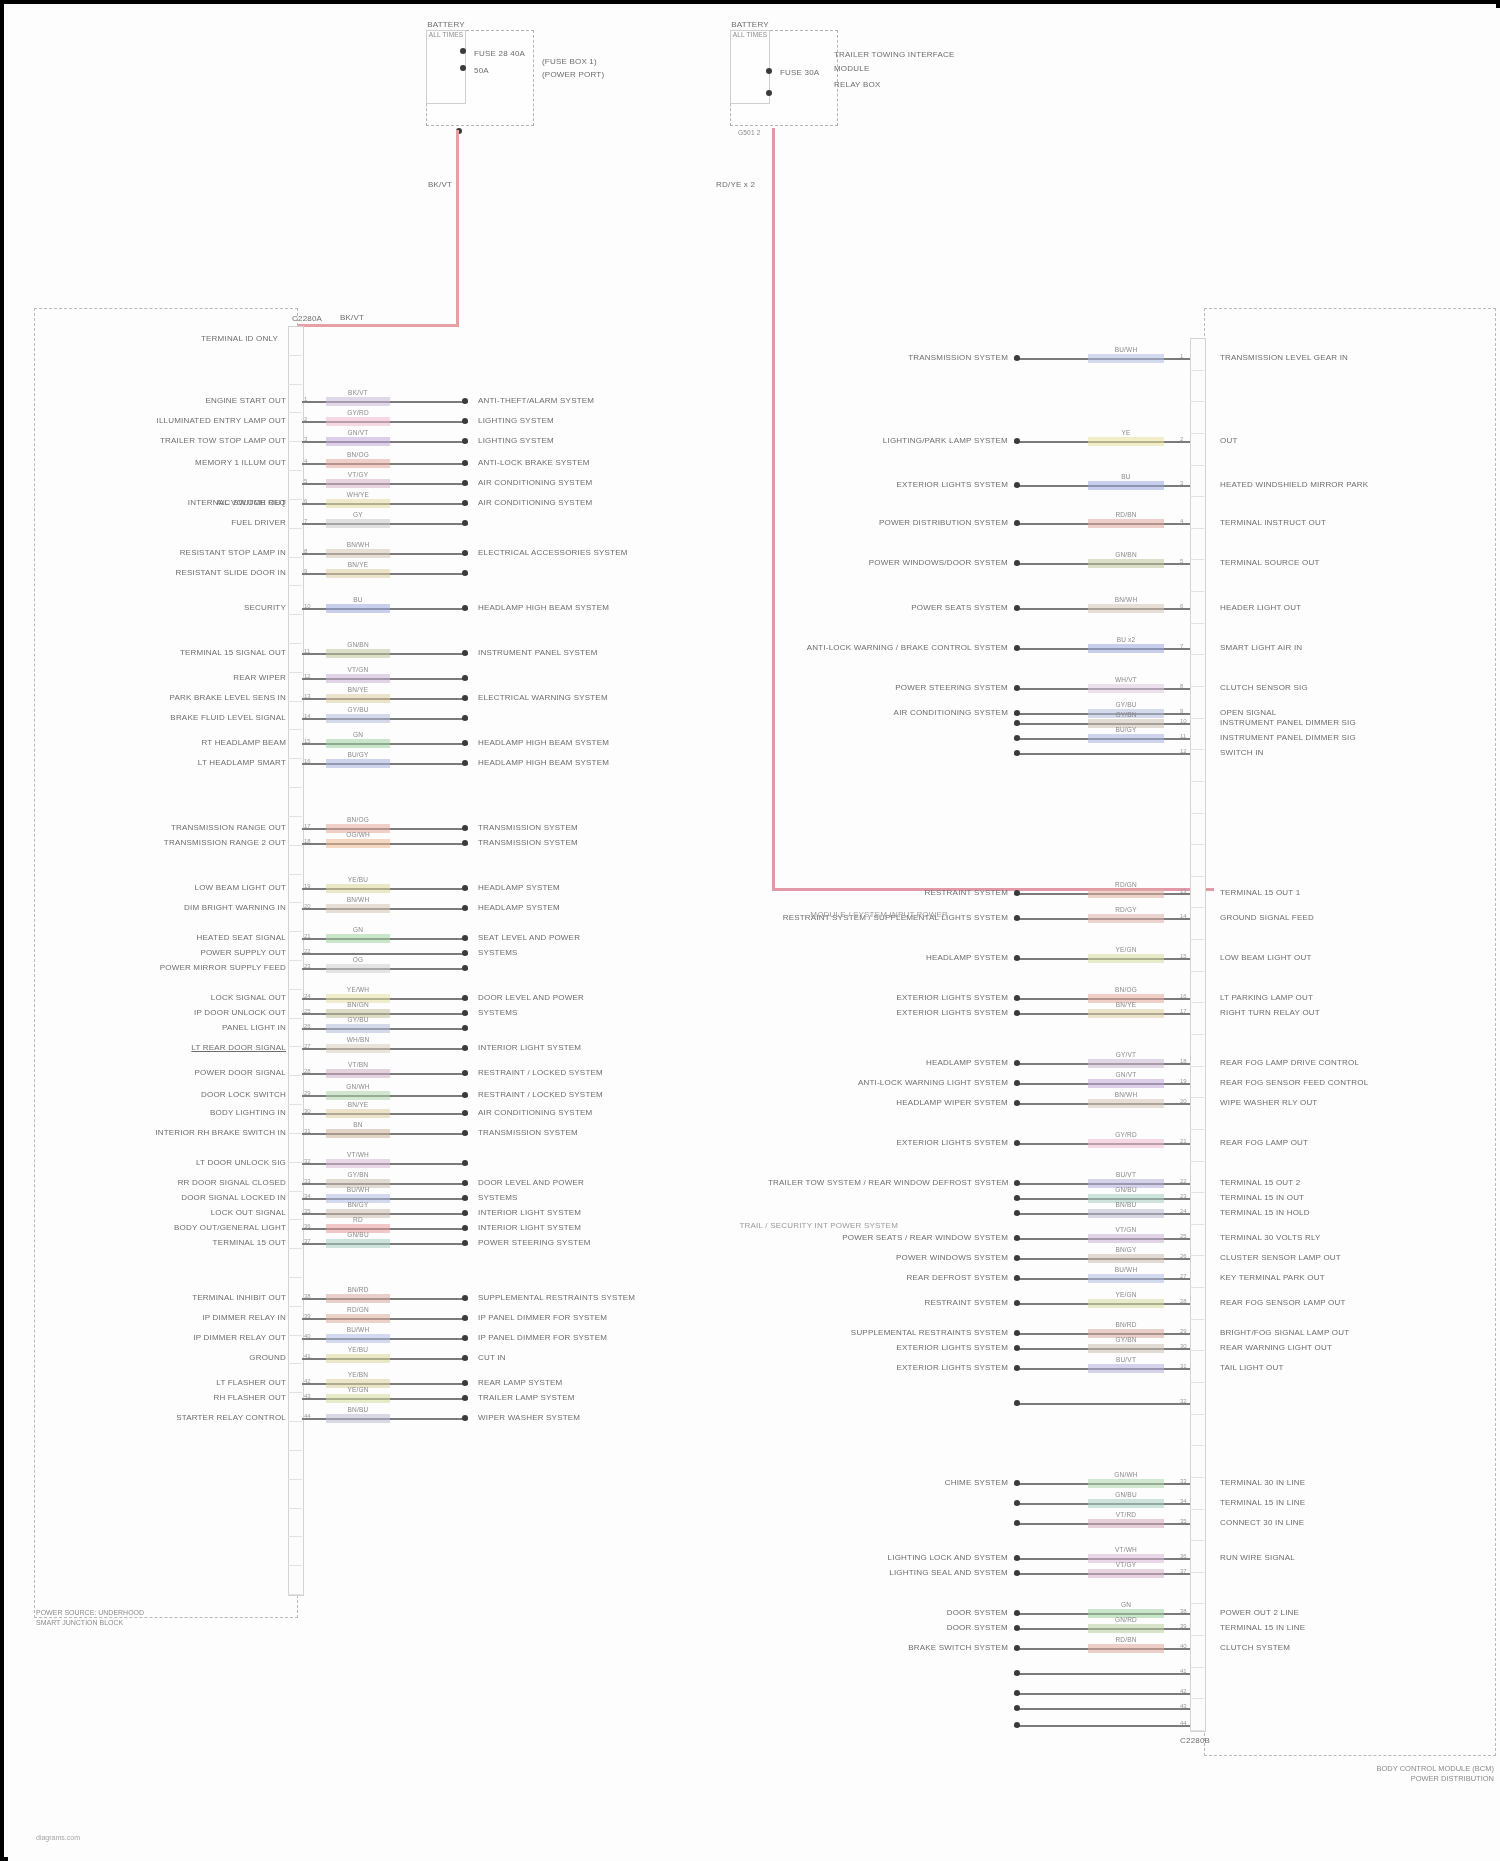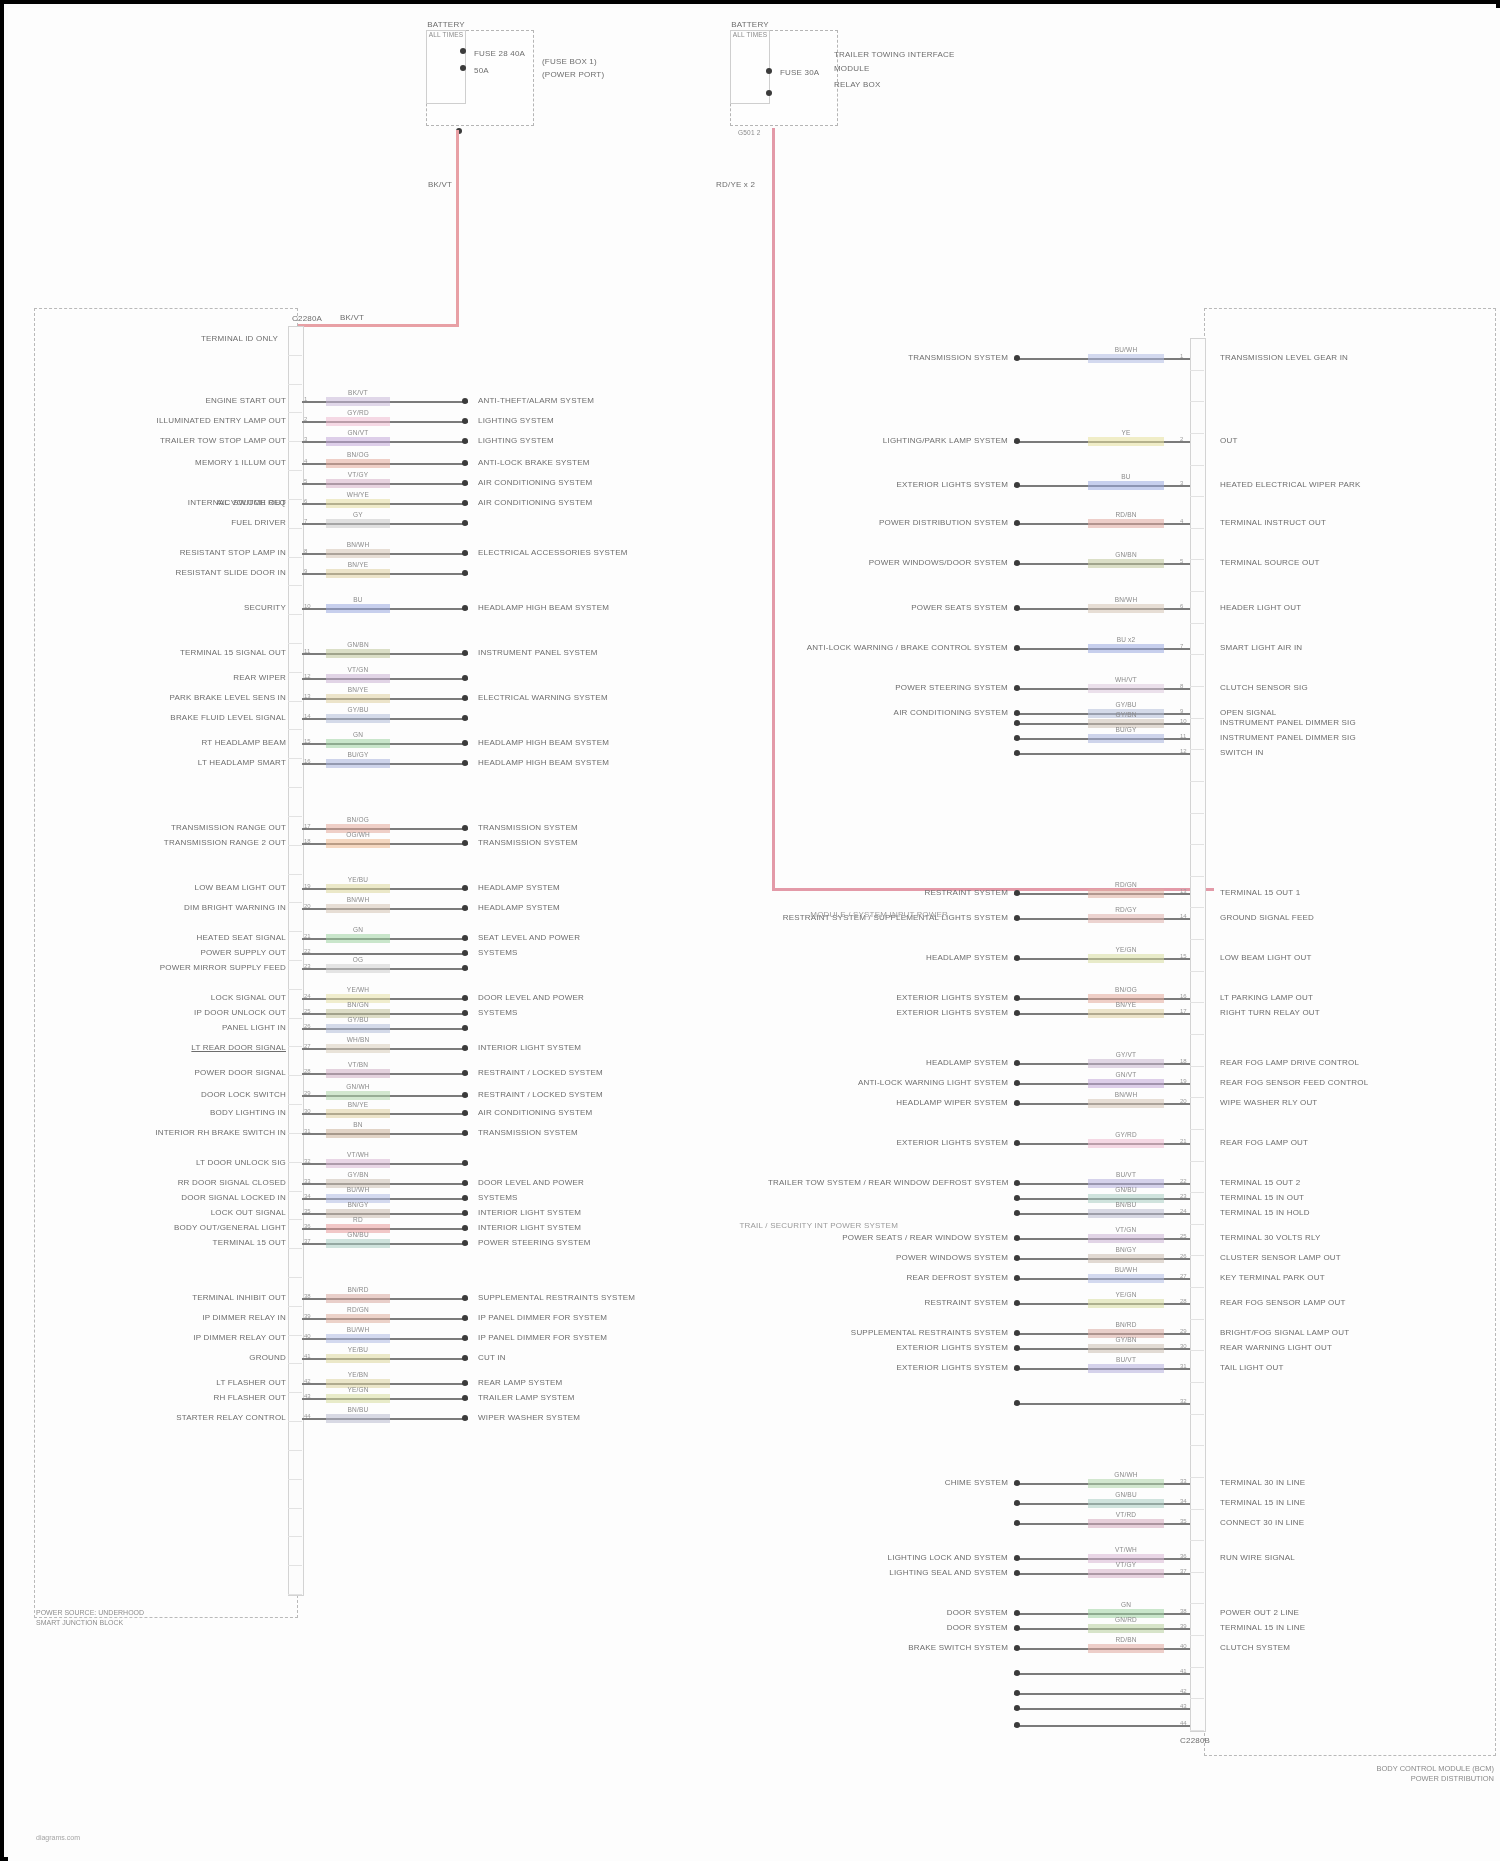--- a/index.html
+++ b/index.html
@@ -487,21 +487,21 @@
           <div class="dot" style="left: 1006px; top: 430px;"></div>
           <div class="pinnum" style="left: 1172px; top: 428px;">2</div>
           <div class="lbl r" style="left: 760px; top: 428px; width: 240px;">LIGHTING/PARK LAMP SYSTEM</div>
           <div class="lbl" style="left: 1212px; top: 428px; width: 272px;">OUT</div>
           <div class="wire" style="left: 1006px; top: 477px; width: 176px;"></div>
           <div class="band" style="left: 1080px; top: 473px; width: 76px; background: rgb(154, 169, 224);"></div>
           <div class="lbl c tiny" style="left: 1080px; top: 464px; width: 76px;">BU</div>
           <div class="dot" style="left: 1006px; top: 474px;"></div>
           <div class="pinnum" style="left: 1172px; top: 472px;">3</div>
           <div class="lbl r" style="left: 760px; top: 472px; width: 240px;">EXTERIOR LIGHTS SYSTEM</div>
-          <div class="lbl" style="left: 1212px; top: 472px; width: 272px;">HEATED ELECTRICAL WIPER PARK</div>
+          <div class="lbl" style="left: 1212px; top: 472px; width: 272px;">HEATED WINDSHIELD MIRROR PARK</div>
           <div class="wire" style="left: 1006px; top: 515px; width: 176px;"></div>
           <div class="band" style="left: 1080px; top: 511px; width: 76px; background: rgb(224, 167, 158);"></div>
           <div class="lbl c tiny" style="left: 1080px; top: 502px; width: 76px;">RD/BN</div>
           <div class="dot" style="left: 1006px; top: 512px;"></div>
           <div class="pinnum" style="left: 1172px; top: 510px;">4</div>
           <div class="lbl r" style="left: 760px; top: 510px; width: 240px;">POWER DISTRIBUTION SYSTEM</div>
           <div class="lbl" style="left: 1212px; top: 510px; width: 272px;">TERMINAL INSTRUCT OUT</div>
           <div class="wire" style="left: 1006px; top: 555px; width: 176px;"></div>
           <div class="band" style="left: 1080px; top: 551px; width: 76px; background: rgb(191, 199, 154);"></div>
           <div class="lbl c tiny" style="left: 1080px; top: 542px; width: 76px;">GN/BN</div>

